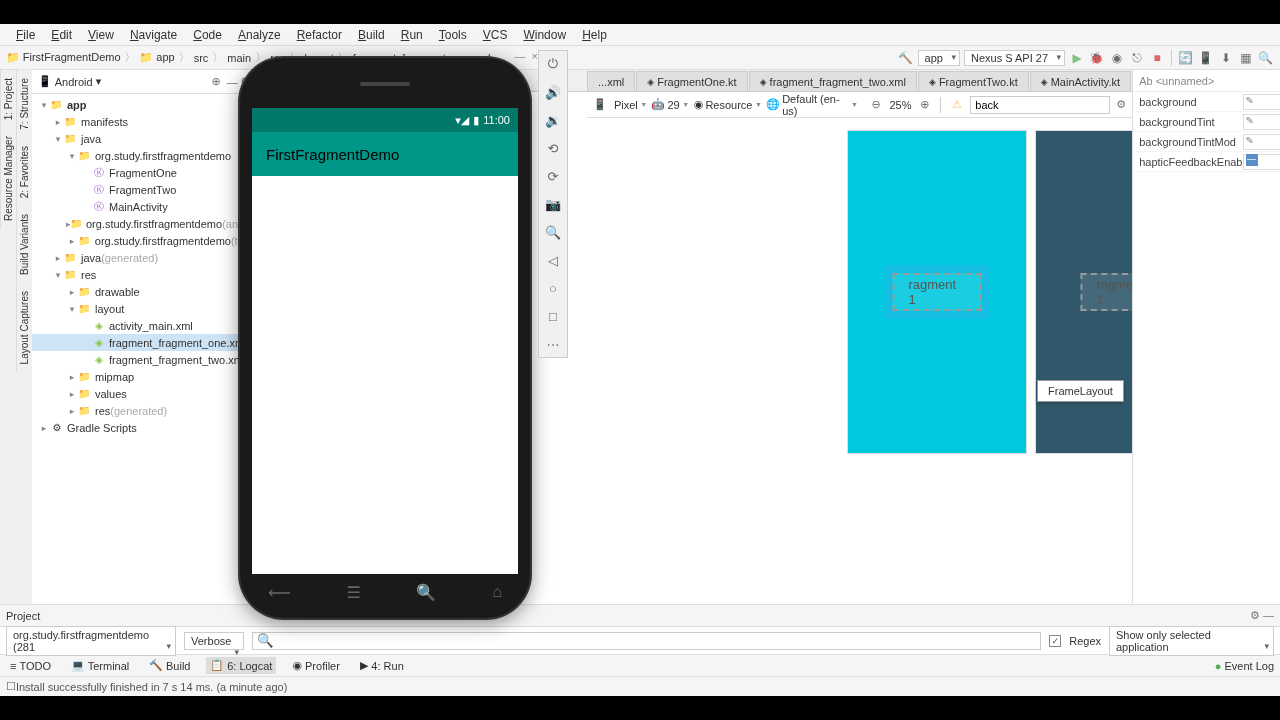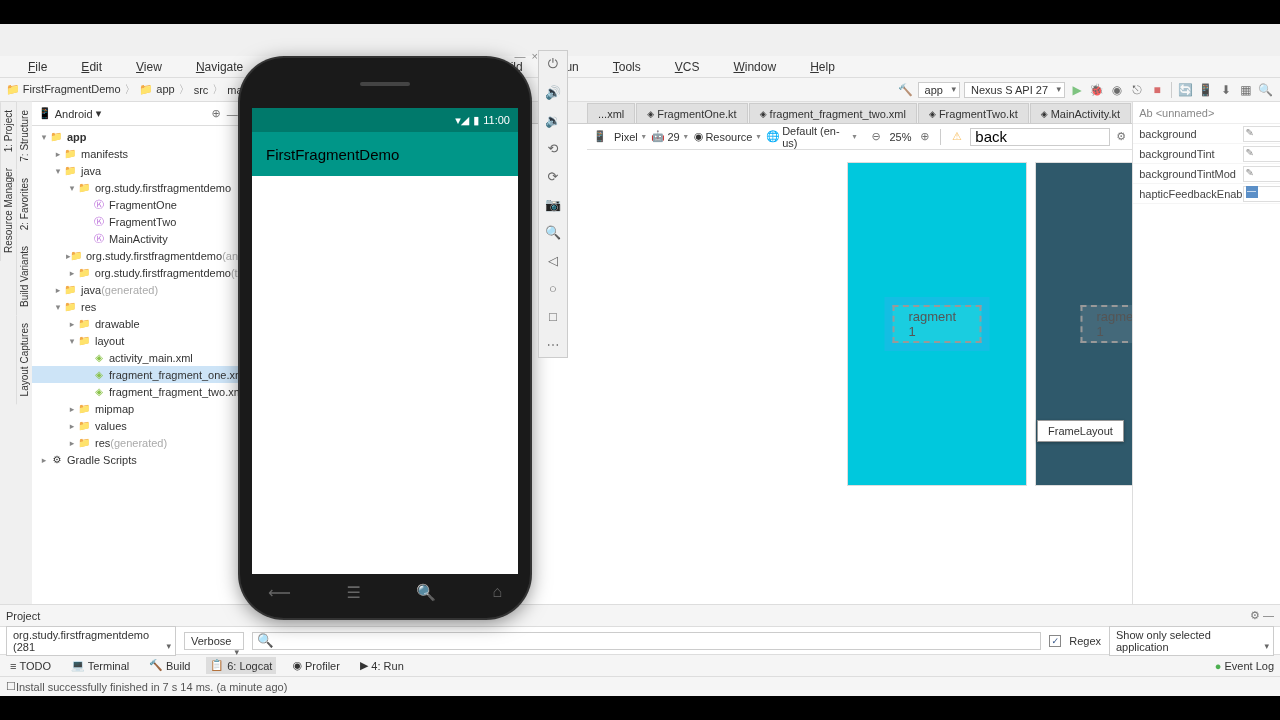--- a/index.html
+++ b/index.html
@@ -1,18 +1,18 @@
 <!DOCTYPE html>
 <html><head>
 <meta charset="utf-8">
 <style>
 * { margin: 0; padding: 0; box-sizing: border-box; font-family: -apple-system, BlinkMacSystemFont, 'Segoe UI', sans-serif; }
 body { background: #000; width: 1280px; height: 720px; overflow: hidden; font-size: 12px; color: #333; }
 .app { position: absolute; top: 24px; left: 0; right: 0; bottom: 24px; background: #f0f0f0; display: flex; flex-direction: column; }
-.menubar { height: 22px; background: #f5f5f5; display: flex; align-items: center; padding: 0 20px; gap: 18px; border-bottom: 1px solid #ddd; margin-top: 32px; }
+.menubar { height: 22px; background: #f5f5f5; display: flex; align-items: center; padding: 0 8px; gap: 0; border-bottom: 1px solid #ddd; }
 .menubar span { padding: 2px 8px; cursor: pointer; }
 .menubar span u { text-decoration: underline; }
 .toolbar { height: 24px; background: #f5f5f5; display: flex; align-items: center; padding: 0 6px; gap: 4px; border-bottom: 1px solid #ddd; }
 .tb-icon { width: 16px; height: 16px; display: inline-flex; align-items: center; justify-content: center; cursor: pointer; opacity: 0.7; }
 .tb-sep { width: 1px; height: 16px; background: #ccc; margin: 0 2px; }
 .breadcrumb { display: flex; align-items: center; gap: 4px; flex: 1; font-size: 11px; }
 .bc-item { display: flex; align-items: center; gap: 2px; }
 .bc-sep { color: #999; }
 .app-combo { padding: 1px 16px 1px 6px; border: 1px solid #ccc; background: #fff; font-size: 11px; position: relative; }
 .app-combo::after { content: '▾'; position: absolute; right: 3px; font-size: 9px; color: #666; }
@@ -29,29 +29,29 @@
 .folder-icon { color: #b48c3a; }
 .kt-icon { color: #b96ad9; }
 .xml-icon { color: #8bc34a; }
 .editor-area { flex: 1; display: flex; flex-direction: column; position: relative; background: #fff; }
 .tabs { height: 22px; display: flex; align-items: flex-end; border-bottom: 1px solid #ccc; background: #efefef; padding-left: 330px; overflow: hidden; }
 .tab { height: 20px; padding: 2px 10px; border: 1px solid #ccc; border-bottom: none; margin-right: 1px; background: #e0e0e0; font-size: 11px; display: flex; align-items: center; gap: 3px; cursor: pointer; }
 .design-toolbar { height: 26px; display: flex; align-items: center; padding: 0 6px; gap: 6px; border-bottom: 1px solid #ddd; font-size: 11px; margin-left: 330px; }
 .dt-item { display: flex; align-items: center; gap: 2px; cursor: pointer; }
 .dt-item::after { content: '▾'; font-size: 8px; color: #888; margin-left: 2px; }
 .dt-sep { flex: 1; }
-.search-box { width: 140px; height: 18px; border: 1px solid #ccc; padding: 0 4px; font-size: 15px; }
+.search-box { width: 140px; height: 18px; border: 1px solid #ccc; padding: 0 4px; font-size: 11px; }
 .design-canvas { flex: 1; background: #fff; position: relative; overflow: hidden; }
 .preview-pane { position: absolute; left: 590px; top: 12px; display: flex; gap: 8px; }
 .device-preview { width: 180px; height: 324px; position: relative; border: 1px solid #ddd; }
 .dp-light { background: #00c8dd; }
 .dp-dark { background: #2f596b; }
 .dp-text { position: absolute; top: 50%; left: 50%; transform: translate(-50%, -50%); font-size: 13px; color: #555; border: 2px dashed #999; padding: 2px 14px; background: rgba(255,255,255,.1); }
 .dp-text.sel { outline: 8px solid rgba(100,150,255,.2); }
-.tooltip-box { position: absolute; left: 780px; top: 270px; background: #fff; border: 1px solid #999; padding: 4px 10px; font-size: 11px; box-shadow: 0 1px 3px rgba(0,0,0,.3); }
+.tooltip-box { position: absolute; left: 780px; top: 262px; background: #fff; border: 1px solid #999; padding: 4px 10px; font-size: 11px; box-shadow: 0 1px 3px rgba(0,0,0,.3); }
 .attr-panel { width: 235px; background: #fff; border-left: 1px solid #ddd; display: flex; flex-direction: column; }
 .attr-header { height: 22px; display: flex; align-items: center; padding: 0 6px; font-size: 11px; border-bottom: 1px solid #eee; }
 .attr-row { display: flex; align-items: center; padding: 2px 6px; font-size: 11px; height: 20px; border-bottom: 1px solid #f5f5f5; }
 .attr-label { flex: 1; color: #444; white-space: nowrap; overflow: hidden; }
 .attr-val { width: 100px; height: 16px; border: 1px solid #ddd; background: #fff; position: relative; }
 .attr-val .wand { position: absolute; left: 2px; top: 0; font-size: 10px; color: #888; }
 .emulator { position: absolute; top: 58px; left: 240px; z-index: 100; }
 .phone-frame { width: 290px; height: 560px; background: #1a1a1a; border-radius: 44px; padding: 50px 12px 44px 12px; position: relative; box-shadow: 0 0 0 2px #333, 0 4px 20px rgba(0,0,0,.5); }
 .phone-speaker { position: absolute; top: 24px; left: 50%; transform: translateX(-50%); width: 50px; height: 4px; background: #444; border-radius: 2px; }
 .phone-screen { width: 100%; height: 100%; background: #fff; position: relative; overflow: hidden; }

